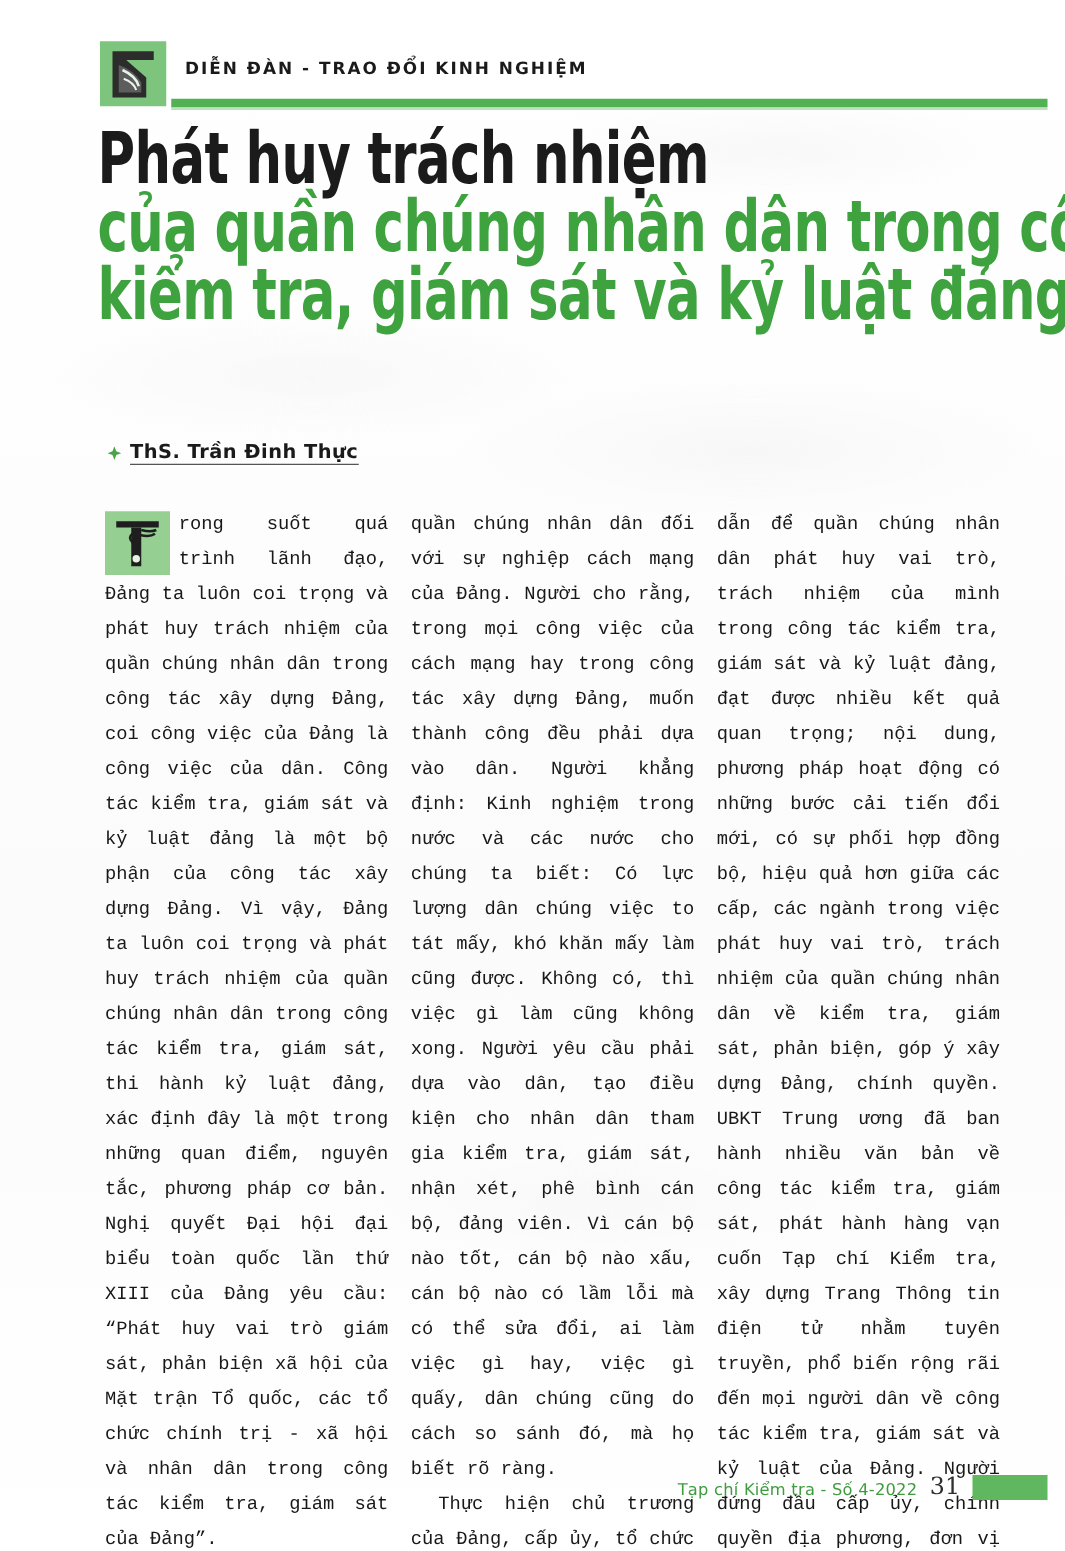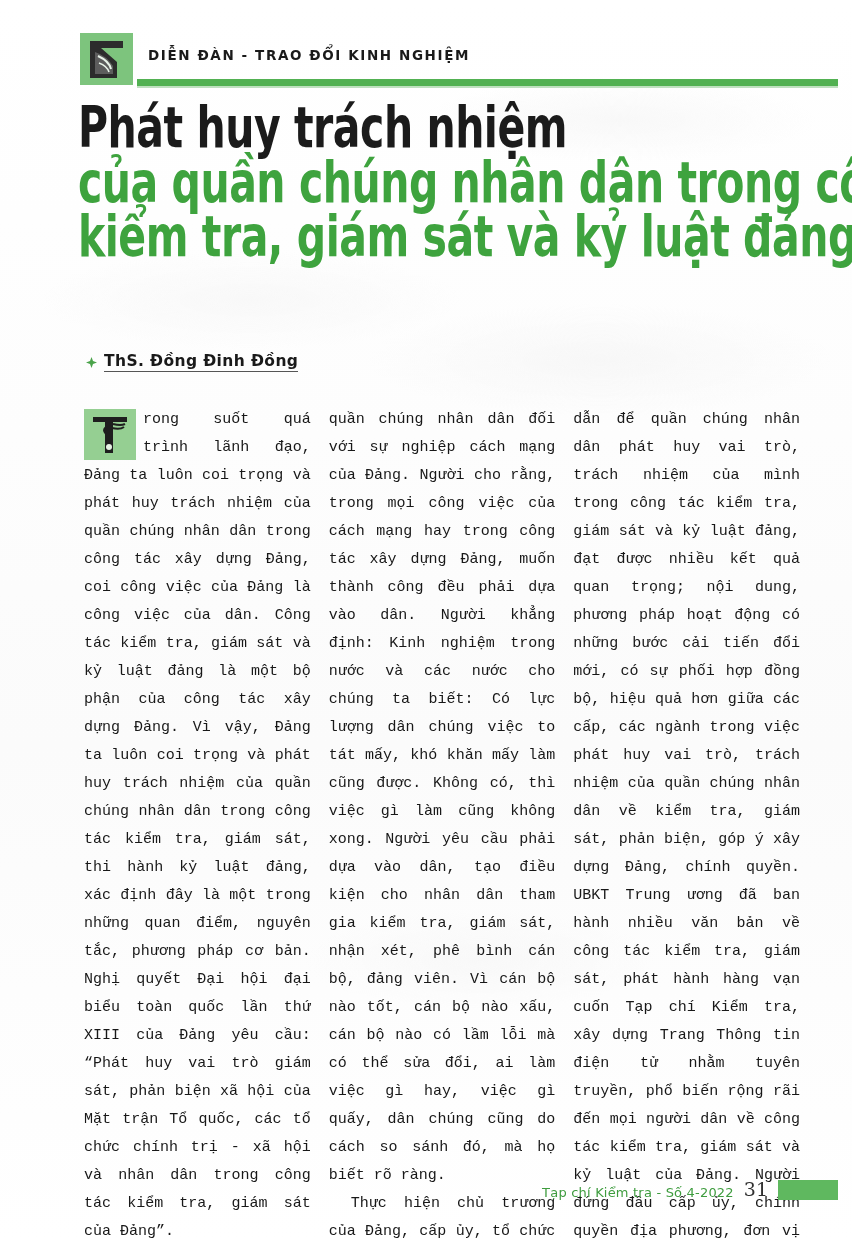--- a/index.html
+++ b/index.html
@@ -248,21 +248,21 @@
   <div class="title-wrap">
     <div class="title-line title-line-1">Phát huy trách nhiệm</div>
     <div class="title-line title-line-2">của quần chúng nhân dân trong công tác</div>
     <div class="title-line title-line-3">kiểm tra, giám sát và kỷ luật đảng</div>
   </div>
 
   <div class="byline">
     <svg class="byline-bullet" viewBox="0 0 11 11">
       <path d="M5.5 0 L7 4 L11 5.5 L7 7 L5.5 11 L4 7 L0 5.5 L4 4 Z" fill="#4aa34a"></path>
     </svg>
-    <div class="byline-name">ThS. Đồng Đinh Đồng</div>
+    <div class="byline-name">ThS. Trần Đinh Thực</div>
   </div>
 
   <div class="columns">
 
     <div class="col">
       <p class="first-para">
         <span class="dropcap">
           <svg width="38" height="42" viewBox="0 0 38 42">
             <rect x="2" y="3" width="34" height="5" fill="#1e1e1e"></rect>
             <path d="M14 8 L22 8 L22 39 L14 39 Z" fill="#1e1e1e"></path>

